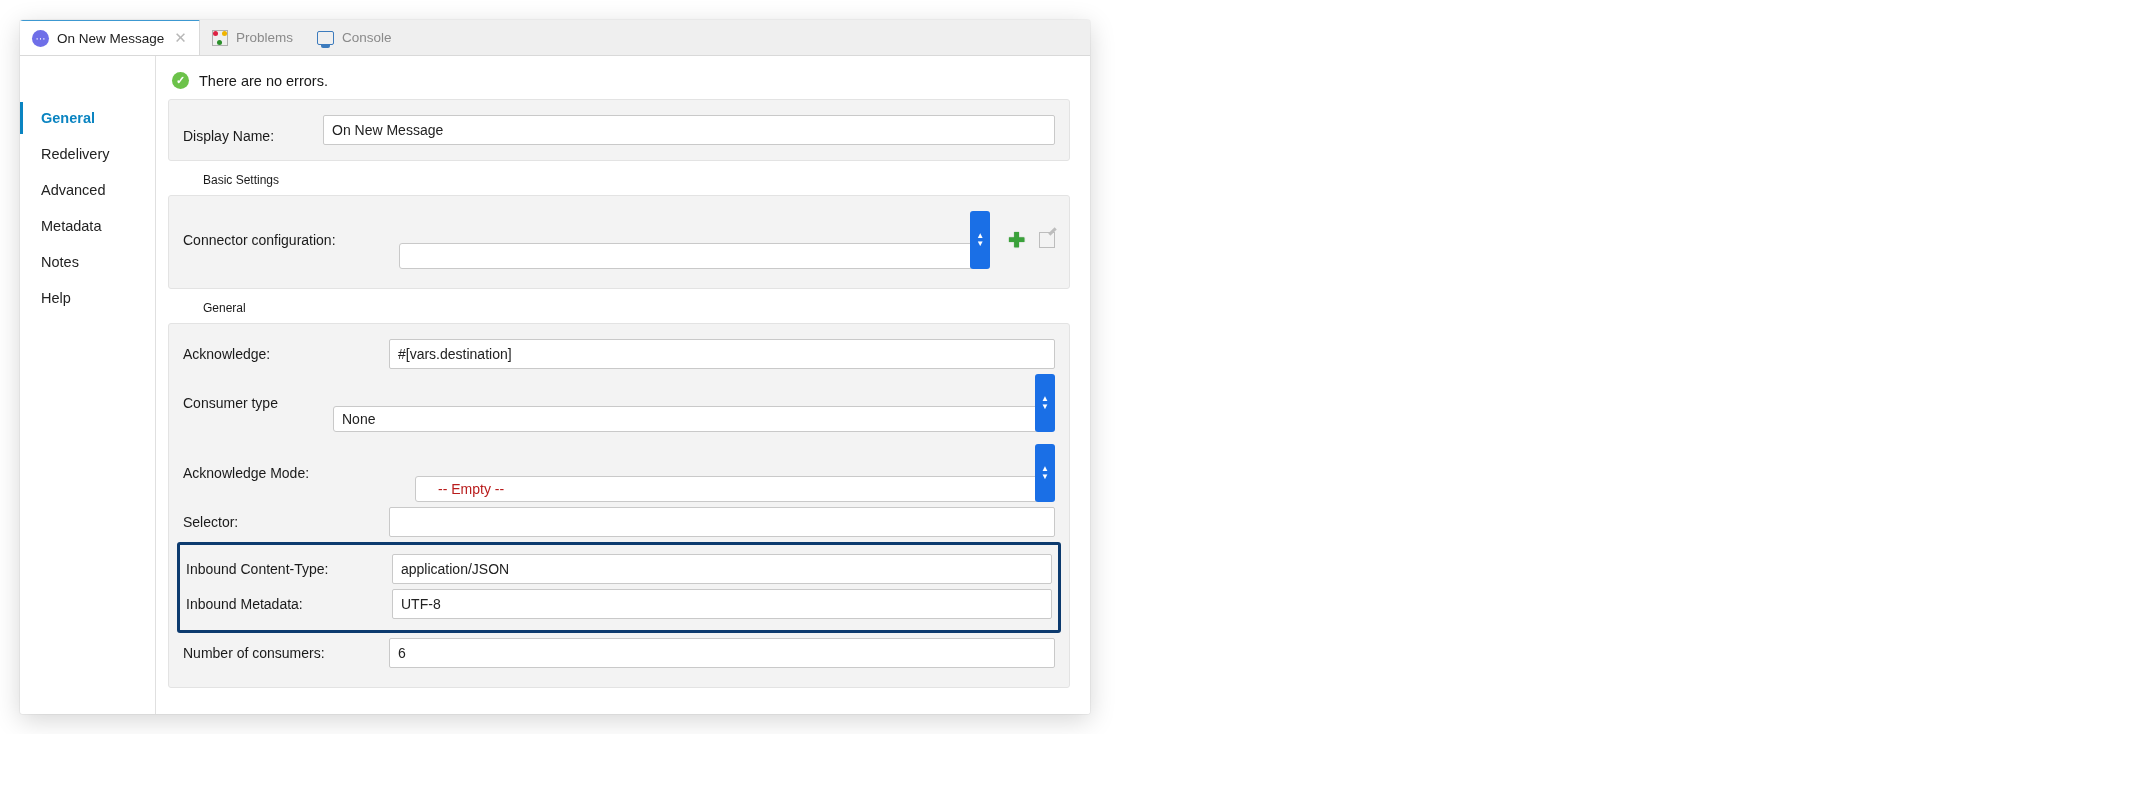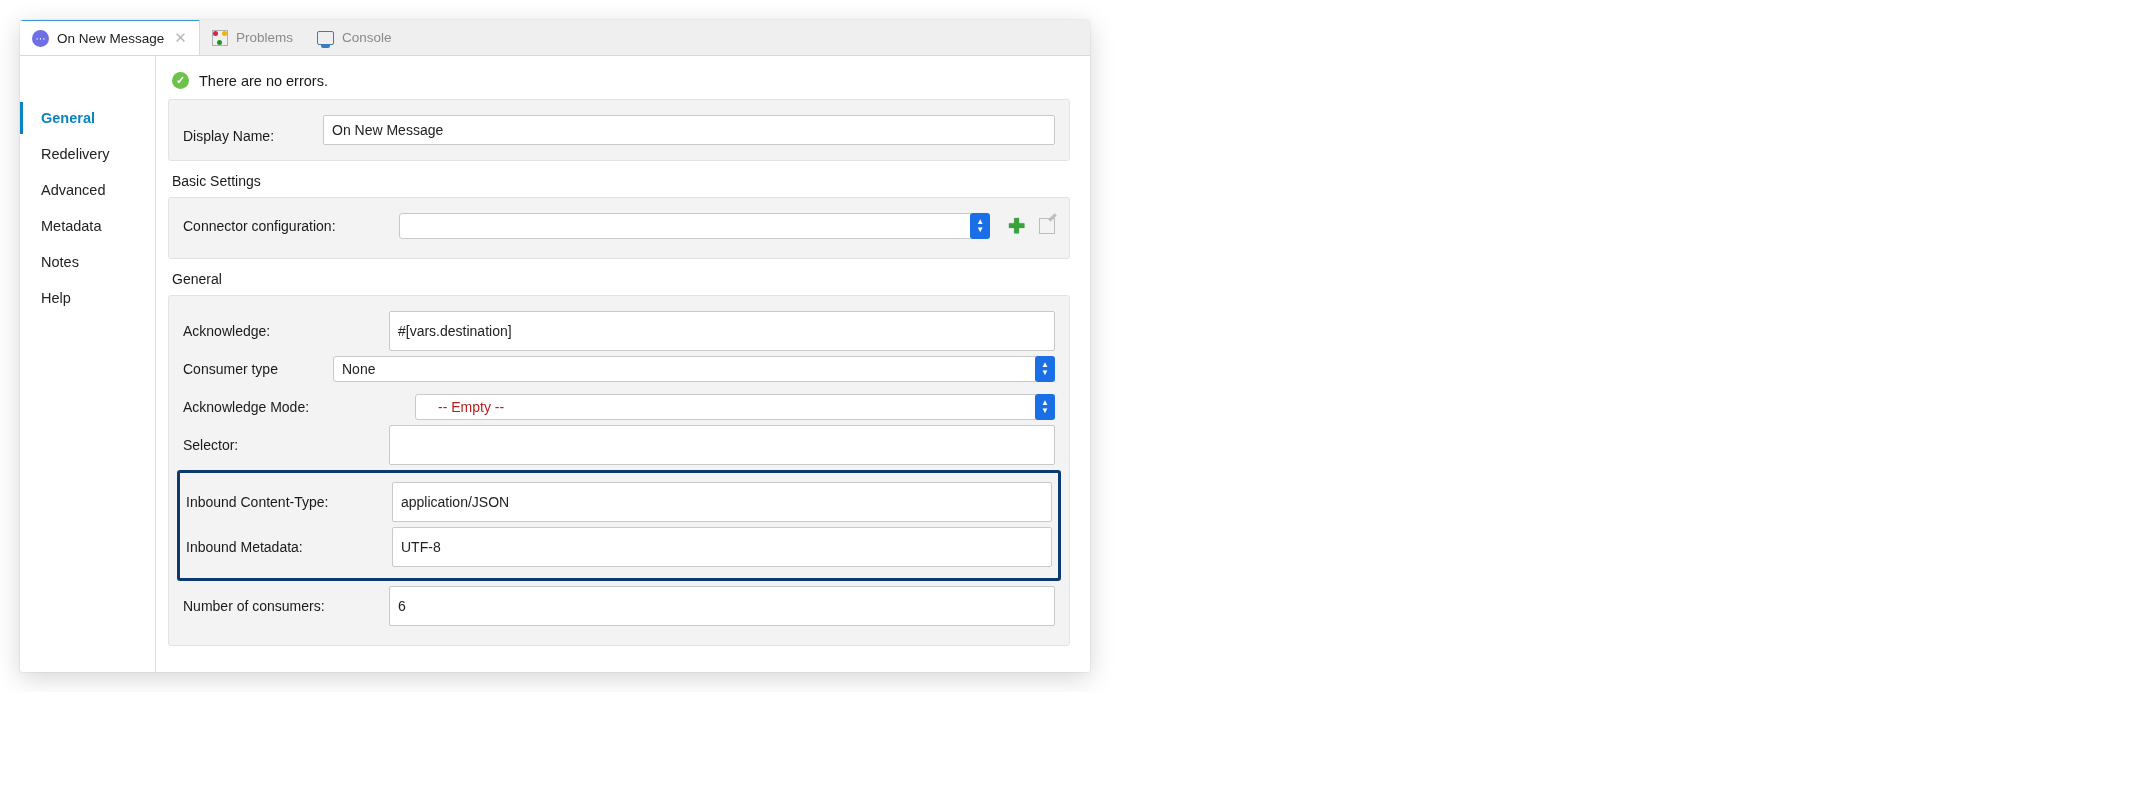--- a/index.html
+++ b/index.html
@@ -109,40 +109,41 @@
   }
   .group {
     background:#f3f3f3;
     border:1px solid #e3e3e3;
     border-radius:3px;
     padding:10px 14px 14px 14px;
     margin-bottom:10px;
   }
   .group.tight { padding-bottom: 10px; }
   .group-title {
-    font-size:14px;
+    font-size:12px;
     padding: 2px 0 8px 0;
+    margin-left: 31px;
   }
   .row {
     display:flex; align-items:center; gap:10px; margin:5px 0;
   }
   .row label { width: 196px; font-size:14px; }
   .row.narrow label { width: 130px; margin-top: 12px; }
   .text-input {
-    flex:1; height:40px; background:#fff; border:1px solid #c9c9c9;
+    flex:1; height:30px; background:#fff; border:1px solid #c9c9c9;
     border-radius:2px; padding:0 8px; font-size:14px; color:#222;
   }
   .text-input.big { height:30px; }
   .select-wrap {
     flex:1; position:relative;
     display:flex;
   }
   .select-input {
     flex:1; height:26px; background:#fff; border:1px solid #c9c9c9;
-    border-radius:3px; padding:0 8px; font-size:14px; color:#222;
+    border-radius:3px; padding:0 8px; font-size:14px; color:#222;margin-top:32px;
   }
   .select-stepper {
     width:20px; background:#1a6fe6; border-radius:3px;
     margin-left:-3px;
     display:flex; flex-direction:column; align-items:center; justify-content:center;
     color:#fff; font-size:8px; line-height:8px;
   }
   .select-stepper span{display:block;}
   .tool-icons { display:flex; gap:14px; align-items:center; padding-left:8px;}
   .plus-icon { color:#3aa23a; font-size:20px; font-weight:900; text-shadow:0 0 1px #2a7a2a;}

